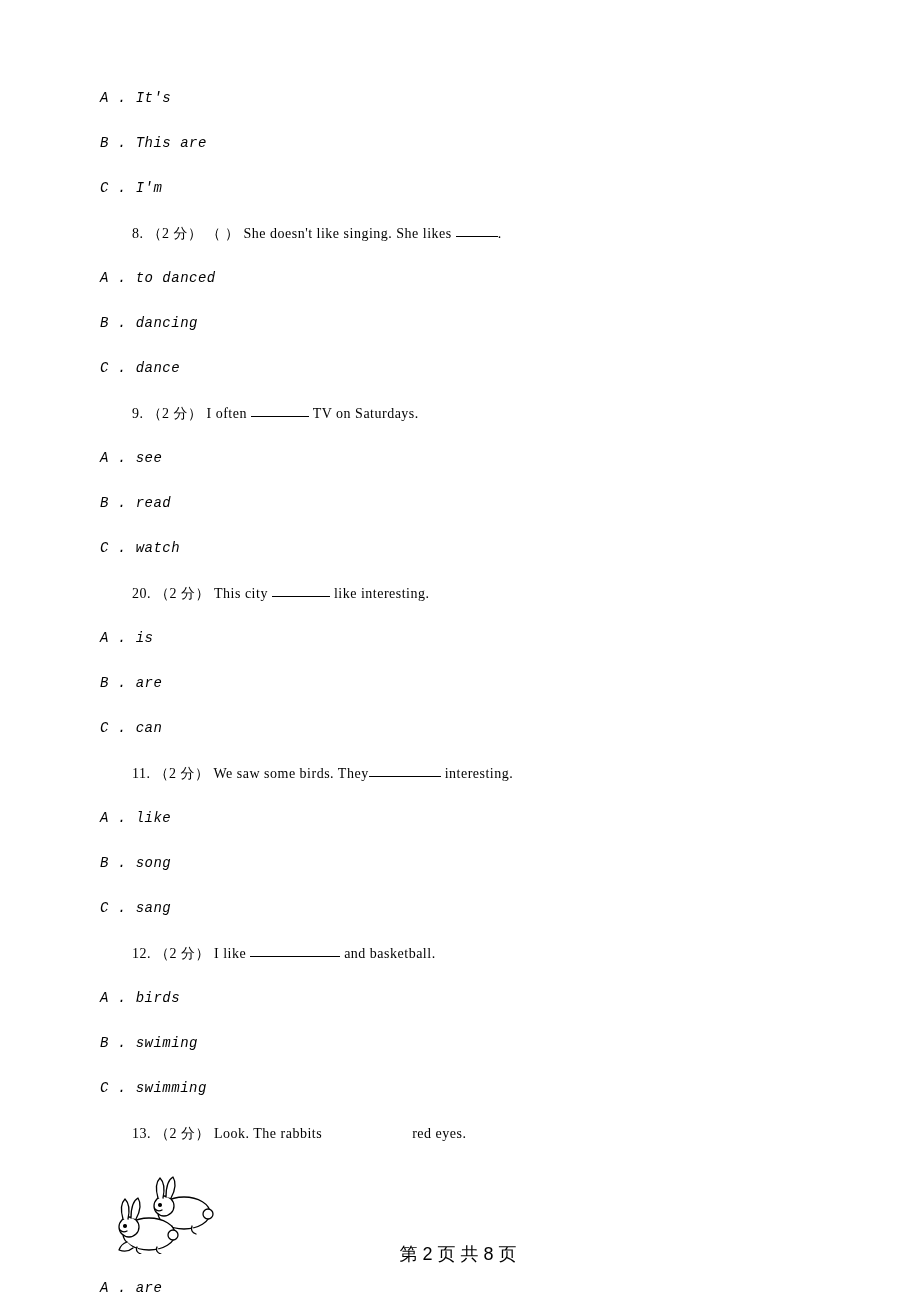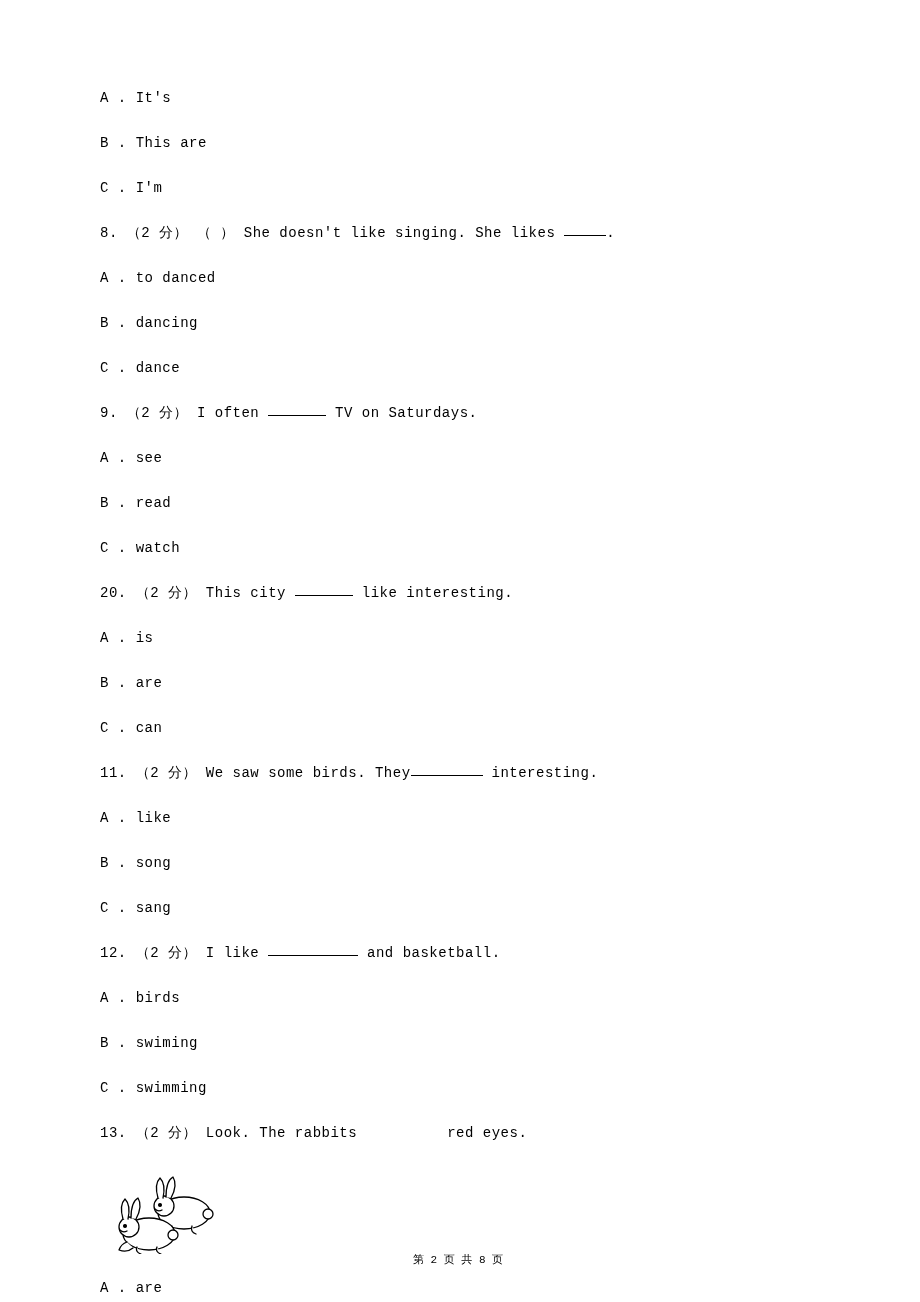--- a/index.html
+++ b/index.html
@@ -11,25 +11,27 @@
     font-size: 14px;
     color: #000000;
     position: relative;
     padding: 88px 100px 0 100px;
     line-height: 1.5;
   }
   .option-line {
     margin-bottom: 24px;
     letter-spacing: 0.5px;
     font-family: "Courier New", "SimSun", monospace;
+    font-style: italic;
   }
   .question-line {
     margin-bottom: 24px;
     letter-spacing: 0.5px;
-    font-family: Liberation Mono, monospace;
+    font-family: Liberation Serif, serif;
+    margin-left: 32px;
   }
   .blank-short {
     display: inline-block;
     border-bottom: 1px solid #000;
     width: 42px;
     height: 14px;
     vertical-align: baseline;
     position: relative;
     top: -1px;
   }
@@ -66,22 +68,22 @@
   }
   .rabbit-block {
     margin: 10px 0 18px 4px;
   }
   .footer {
     position: absolute;
     bottom: 34px;
     left: 0;
     width: 916px;
     text-align: center;
-    font-size: 11px;
-    font-family: Liberation Mono, monospace;
+    font-size: 18px;
+    font-family: Liberation Sans, sans-serif;
   }
 </style>
 </head>
 <body>
 
 <div class="option-line"><span>A</span> . <span>It's</span></div>
 <div class="option-line"><span>B</span> . <span>This are</span></div>
 <div class="option-line"><span>C</span> . <span>I'm</span></div>
 
 <div class="question-line"><span>8.</span> <span>（2 分）</span> <span>（   ）</span><span> She doesn't like singing. She likes </span><span class="blank-short"></span><span>.</span></div>

